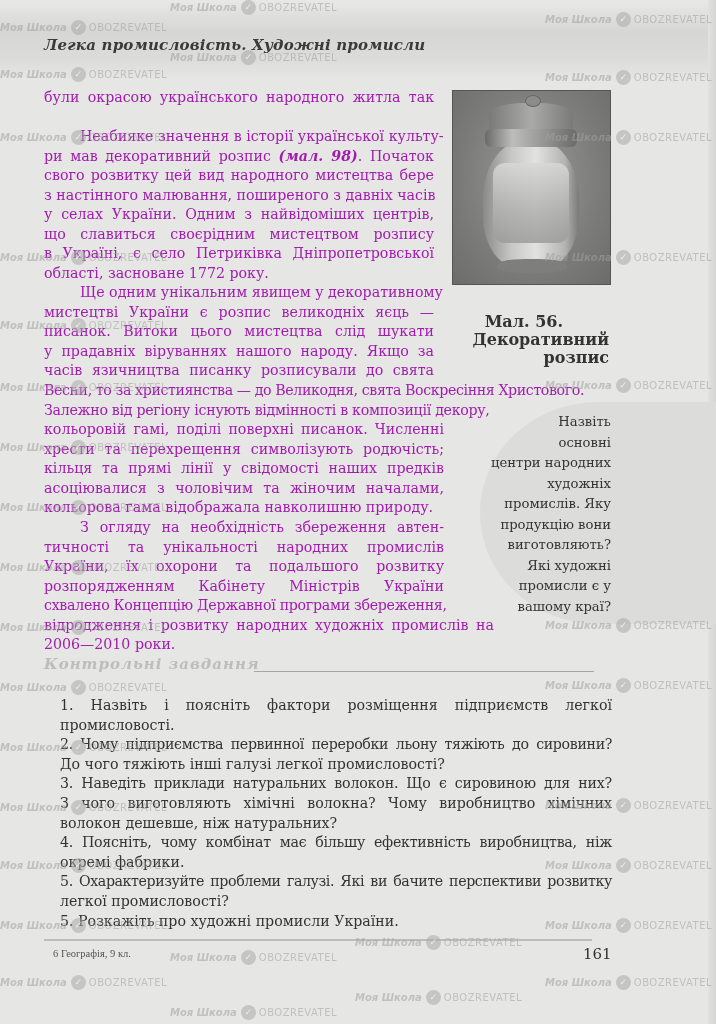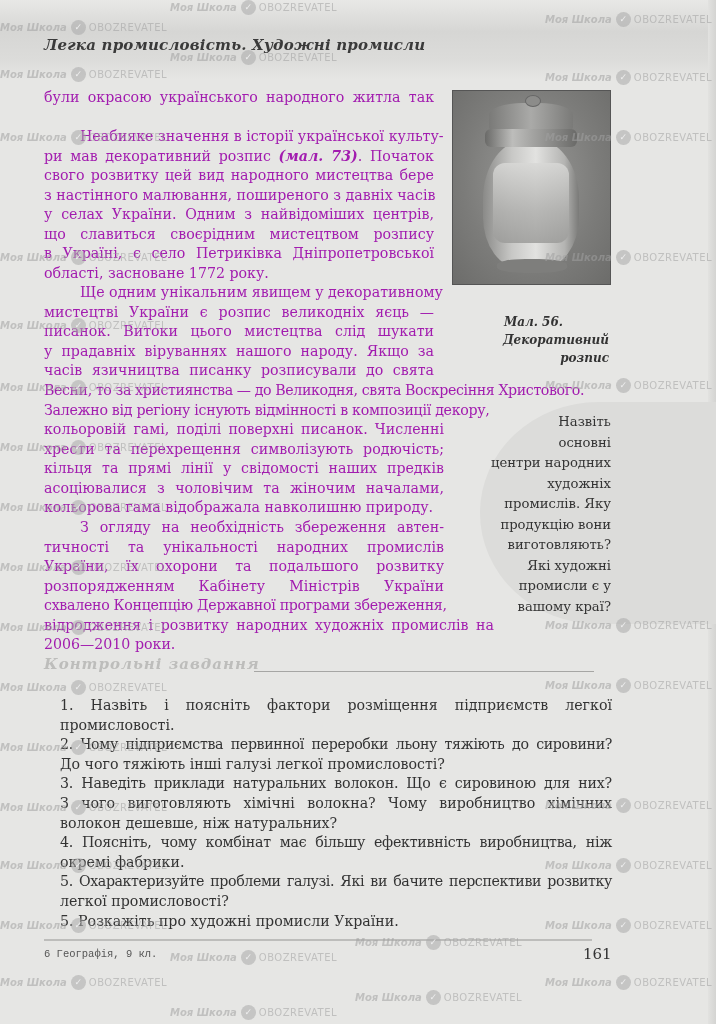--- a/index.html
+++ b/index.html
@@ -59,21 +59,21 @@
     position:absolute; left:32px; top:38px; width:92px; height:18px;
     background:linear-gradient(to right,#6a6a68,#bdbdbb 30%,#9a9a98 60%,#6a6a68);
     border-radius:6px;
   }
   .jar-base {
     position:absolute; left:44px; top:168px; width:70px; height:14px;
     background:#7e7e7c; border-radius:40%;
   }
   .caption {
     position:absolute; left:452px; top:313px; width:157px; text-align:right;
-    font-style:italic; font-weight:bold; font-size:12px; line-height:18px; color:#333;
+    font-weight:bold; font-size:16px; line-height:18px; color:#333;
   }
   .side-bubble {
     position:absolute; left:480px; top:402px; width:236px; height:222px;
     border-radius:50% 0 0 50% / 50% 0 0 50%;
     background:#dcdcda;
   }
   .side-question {
     position:absolute; left:470px; top:412px; width:141px;
     text-align:right; font-size:13.2px; line-height:20.5px; color:#333;
   }
@@ -81,21 +81,21 @@
     position:absolute; left:44px; top:655px;
     font-style:italic; font-weight:bold; font-size:15px; color:#bdbdbb; letter-spacing:1px;
   }
   .section-rule {
     position:absolute; left:254px; top:671px; width:340px; height:1px; background:#a6a6a4;
   }
   .tasks { position:absolute; left:44px; top:696px; width:568px; font-size:14.2px; line-height:19.6px; color:#333; }
   .tasks .line { display:block; white-space:nowrap; text-align:justify; text-align-last:justify;margin-left:16px; }
   .tasks .line.last { text-align-last:left; }
   .footer-rule { position:absolute; left:44px; top:939px; width:548px; height:2px; background:#bdbdbb; }
-  .footer-left { position:absolute; left:44px; top:948px; font-family:Liberation Mono, monospace; font-size:10.5px; color:#555; }
+  .footer-left { position:absolute; left:53px; top:948px; font-family:Liberation Serif, serif; font-size:10.5px; color:#555; }
   .footer-right { position:absolute; left:583px; top:945px; font-family:"DejaVu Serif", serif; font-size:15px; color:#333; }
   .wm {
     position:absolute; font-family:"DejaVu Sans", sans-serif; font-size:10px; color:rgba(160,160,160,0.55);
     white-space:nowrap; pointer-events:none;
   }
   .wm .school { font-style:italic; font-weight:bold; margin-right:4px; }
   .wm .logo {
     display:inline-block; width:15px; height:15px; border-radius:50%;
     background:rgba(170,170,170,0.55); vertical-align:middle; margin-right:3px;
     color:#eee; font-size:9px; text-align:center; line-height:15px;
@@ -109,21 +109,21 @@
 <div class="page-edge"></div>
 
 <div class="running-title">Легка промисловість. Художні промисли</div>
 
 <div class="para" style="top:88px;width:390px;">
   <span class="line">були окрасою українського народного житла так</span>
 </div>
 
 <div class="para" style="top:127px;width:390px;">
   <span class="line ind">Неабияке значення в історії української культу-</span>
-  <span class="line"><span>ри мав декоративний розпис </span><span class="italic-ref">(мал. 73)</span><span>. Початок</span></span>
+  <span class="line"><span>ри мав декоративний розпис </span><span class="italic-ref">(мал. 98)</span><span>. Початок</span></span>
   <span class="line">свого розвитку цей вид народного мистецтва бере</span>
   <span class="line">з настінного малювання, поширеного з давніх часів</span>
   <span class="line">у селах України. Одним з найвідоміших центрів,</span>
   <span class="line">що славиться своєрідним мистецтвом розпису</span>
   <span class="line">в Україні, є село Петриківка Дніпропетровської</span>
   <span class="line last">області, засноване 1772 року.</span>
 </div>
 
 <div class="para" style="top:283px;width:390px;">
   <span class="line ind">Ще одним унікальним явищем у декоративному</span>

